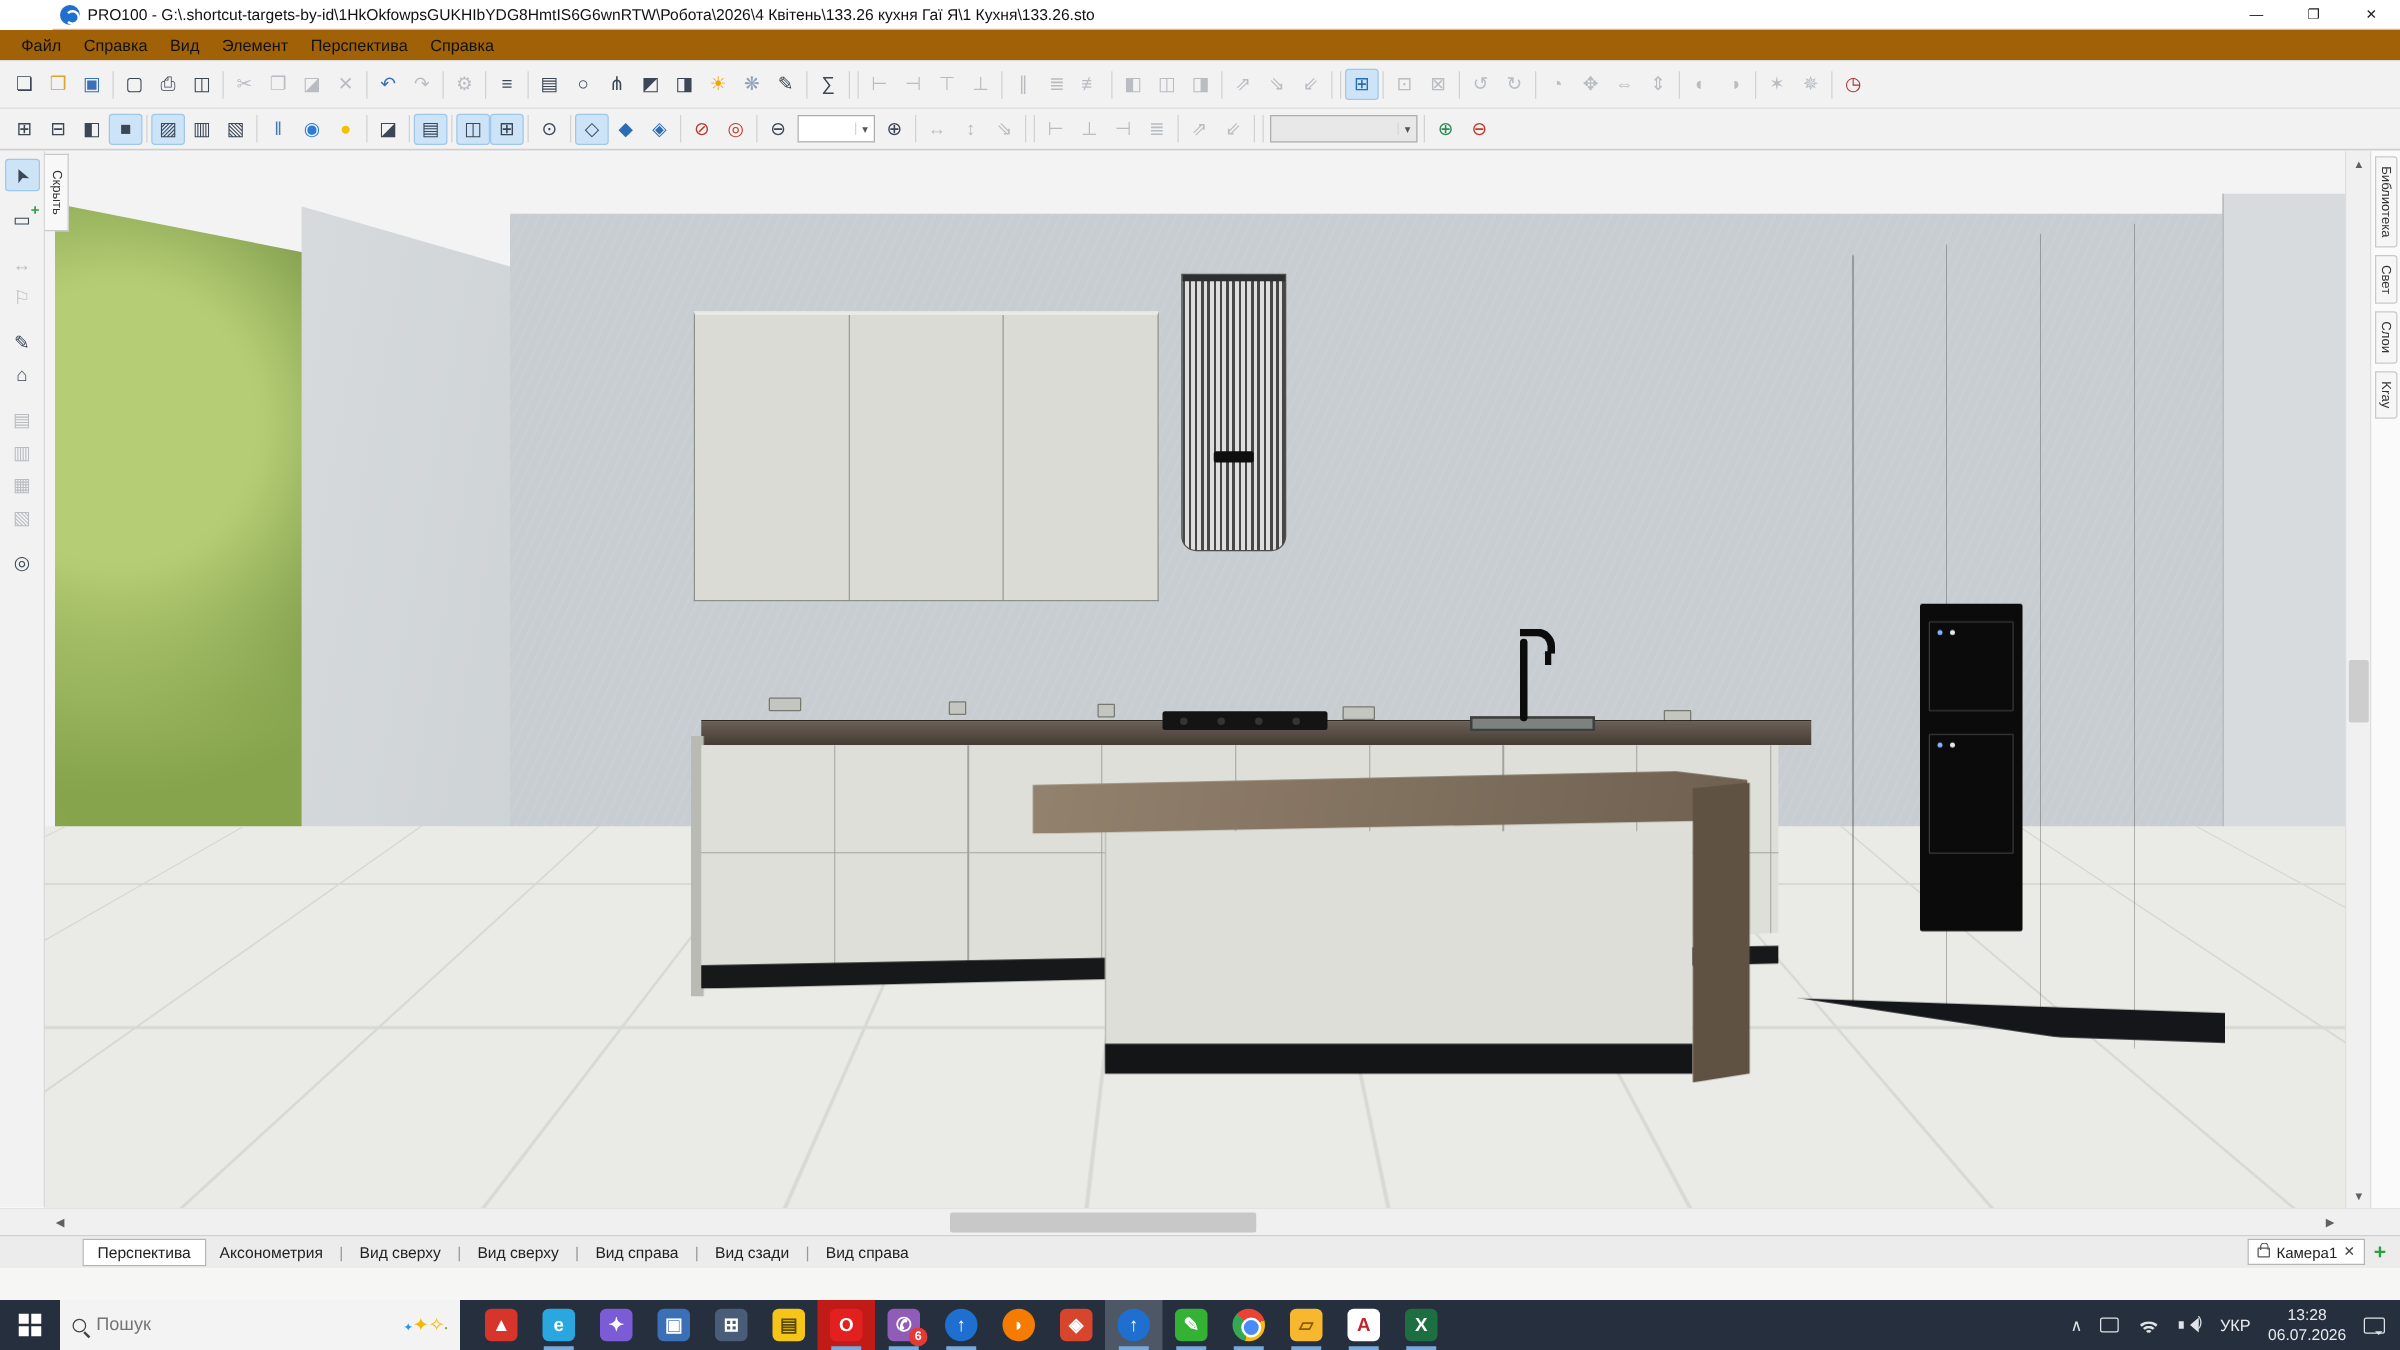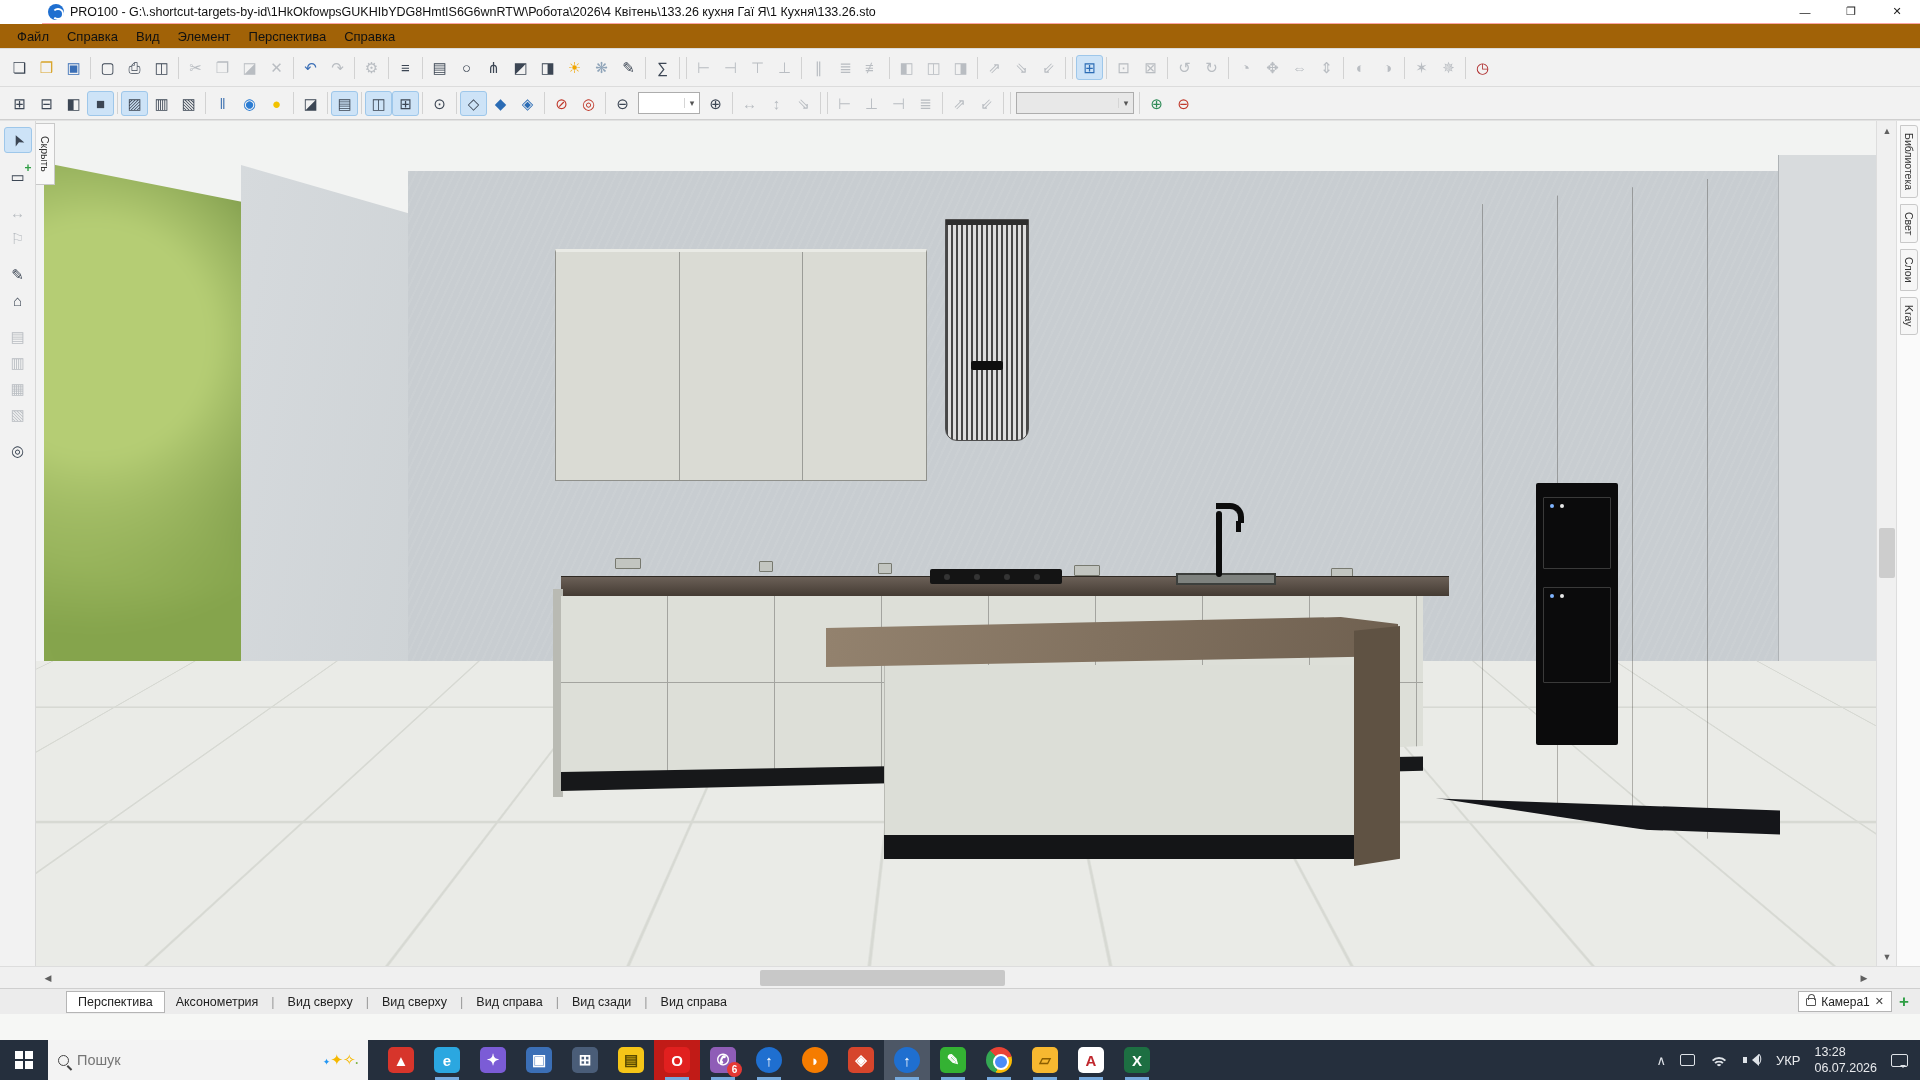--- a/index.html
+++ b/index.html
@@ -144,21 +144,21 @@
   .tray { margin-left:auto; display:flex; align-items:center; gap:14px; padding-right:12px; font-size:13px; }
   .tray-ic { color:#dfe3e8; font-size:13px; display:flex; align-items:center; justify-content:center; }
   .tablet-ic { width:15px; height:12px; border:1.6px solid #dfe3e8; border-radius:2px; }
   .wifi { position:relative; width:20px; height:14px; overflow:hidden; }
   .wifi i { position:absolute; left:50%; bottom:0; transform:translate(-50%,50%); border:2px solid transparent; border-top-color:#dfe3e8; border-radius:50%; }
   .wifi .w1 { width:20px; height:20px; } .wifi .w2 { width:13px; height:13px; } .wifi .w3 { width:6px; height:6px; }
   .vol { position:relative; width:19px; height:14px; }
   .vol::before { content:""; position:absolute; left:0; top:4px; width:4px; height:6px; background:#dfe3e8; }
   .vol::after { content:""; position:absolute; left:3px; top:1px; border:6px solid transparent; border-right:7px solid #dfe3e8; }
   .vol .wave { position:absolute; right:0; top:-1px; font-size:11px; color:#dfe3e8; }
-  .clock { font-size:12.5px; line-height:1.3; }
+  .clock { text-align:center; font-size:12.5px; line-height:1.3; }
   .notif { width:17px; height:13px; border:1.6px solid #dfe3e8; border-radius:2px; position:relative; }
   .notif::after { content:""; position:absolute; right:1px; bottom:-5px; width:0; height:0; border:3px solid transparent; border-top-color:#dfe3e8; }
 </style>
 </head>
 <body>
 
 <div class="screen" data-name="screen">
 
   <div class="titlebar" data-name="title-bar">
     <span class="app-logo" data-name="pro100-logo-icon"></span>

